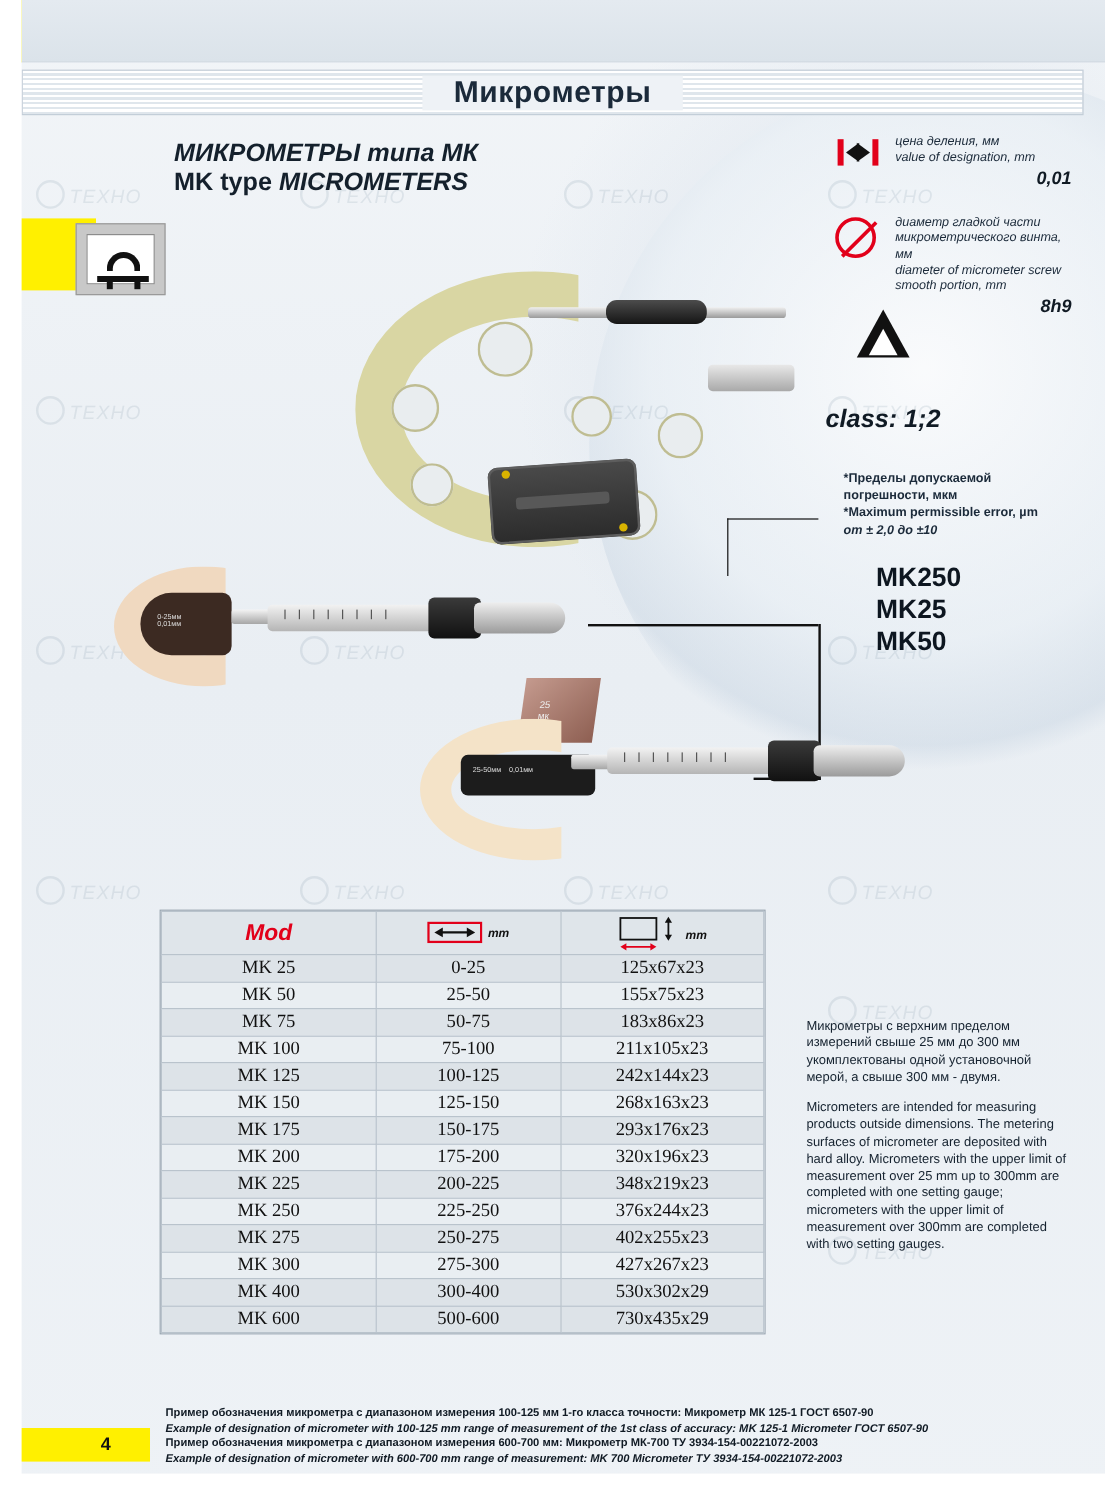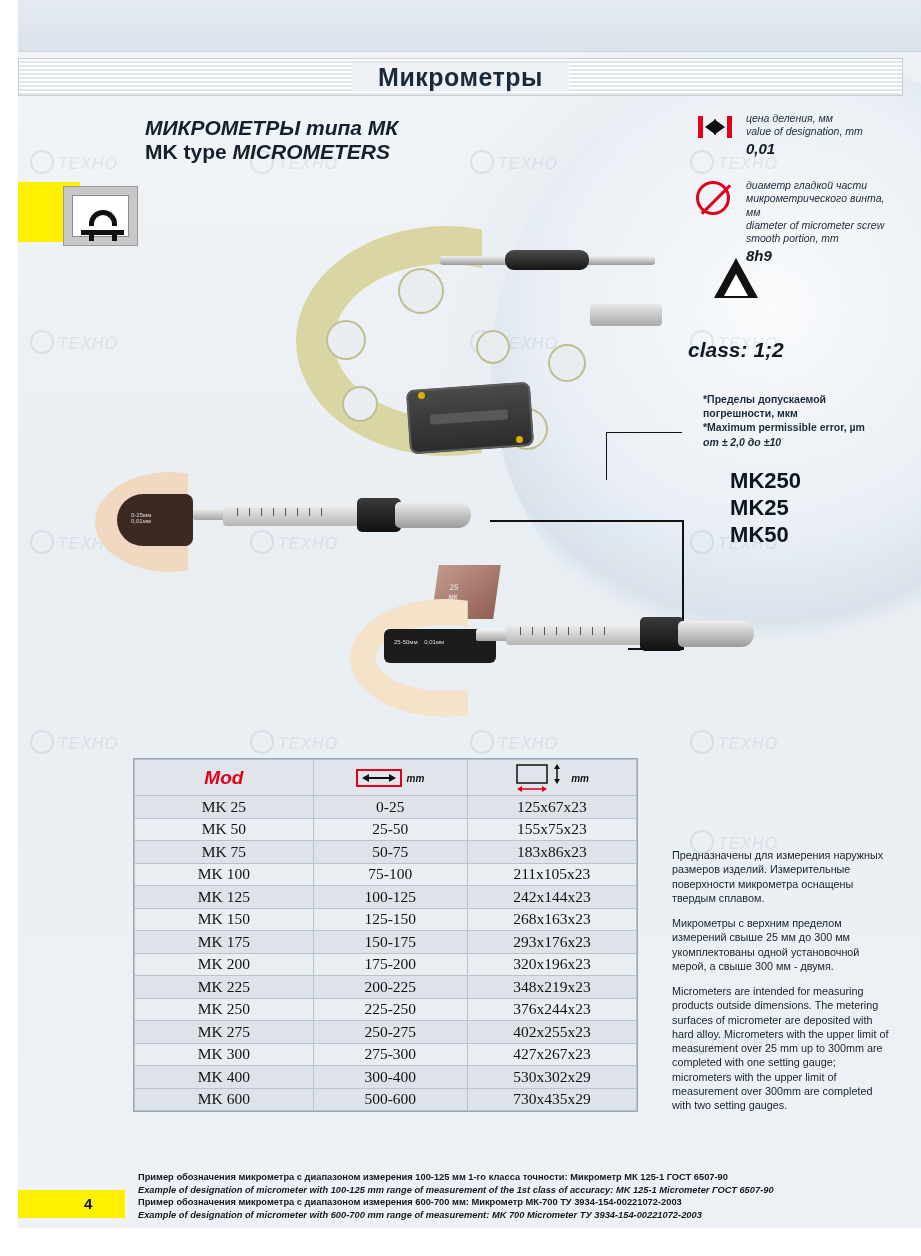--- a/index.html
+++ b/index.html
@@ -69,21 +69,21 @@
     content:""; position:absolute; width:5px; height:10px; background:#111; top:16px;
   }
   .mag:before { left:-5px; } .mag:after { right:-5px; }
   .mag-base { position:absolute; left:8px; top:34px; width:43px; height:5px; background:#111; }
 
   
   .spec { position:absolute; right:28px; top:112px; width:205px; }
   .spec-row { position:relative; margin-bottom:14px; padding-left:58px; }
   .spec-txt { font-size:10.5px; color:#1b2a3a; font-style:italic; line-height:1.25; }
   .spec-txt .ru { font-style:italic; }
-  .spec-val { font-size:15px; font-weight:bold; font-style:italic; color:#101a24; text-align:left; margin-top:2px;}
+  .spec-val { font-size:15px; font-weight:bold; font-style:italic; color:#101a24; text-align:right; margin-top:2px;}
   .ic-grad { position:absolute; left:6px; top:2px; width:42px; height:26px; }
   .ic-diam { position:absolute; left:8px; top:2px; width:34px; height:34px; border:3px solid #e2001a; border-radius:50%; }
   .ic-diam:after { content:""; position:absolute; left:-3px; top:14px; width:40px; height:3px; background:#e2001a; transform:rotate(-45deg); }
   .ic-tri { position:absolute; left:4px; top:0px; width:0;height:0;border-left:22px solid transparent;border-right:22px solid transparent;border-bottom:40px solid #111; }
   .ic-tri-in { position:absolute; left:14px; top:16px; width:0;height:0;border-left:12px solid transparent;border-right:12px solid transparent;border-bottom:22px solid #fff; }
 
   .class-line { position:absolute; right:28px; top:338px; width:205px; font-size:21px; font-weight:bold; font-style:italic; color:#101a24; }
   .class-notes { position:absolute; right:28px; top:392px; width:190px; font-size:10.5px; color:#1b2a3a; line-height:1.35; }
   .class-notes b { font-weight:bold; }
   .class-notes .em { font-style:italic; font-weight:bold; }
@@ -414,21 +414,20 @@
       <tr class="row-a">
           <td>MK 600</td>
           <td>500-600</td>
           <td>730x435x29</td>
         </tr>
     </tbody>
   </table>
 </div>
 
 <div class="rtext">
-  <p>Предназначены для измерения наружных размеров изделий. Измерительные поверхности микрометра оснащены твердым сплавом.</p>
   <p>Микрометры с верхним пределом измерений свыше 25 мм до 300 мм укомплектованы одной установочной мерой, а свыше 300 мм - двумя.</p>
   <p>Micrometers are intended for measuring products outside dimensions. The metering surfaces of micrometer are deposited with hard alloy. Micrometers with the upper limit of measurement over 25 mm up to 300mm are completed with one setting gauge; micrometers with the upper limit of measurement over 300mm are completed with two setting gauges.</p>
 </div>
 
 <div class="bottom-yellow"></div>
 <div class="pagenum">4</div>
 <div class="footnotes">
   <div>Пример обозначения микрометра с диапазоном измерения 100-125 мм 1-го класса точности: Микрометр МК 125-1 ГОСТ 6507-90</div>
   <div class="it">Example of designation of micrometer with 100-125 mm range of measurement of the 1st class of accuracy: MK 125-1 Micrometer  ГОСТ 6507-90</div>
   <div>Пример обозначения микрометра с диапазоном измерения 600-700 мм: Микрометр МК-700 ТУ 3934-154-00221072-2003</div>

